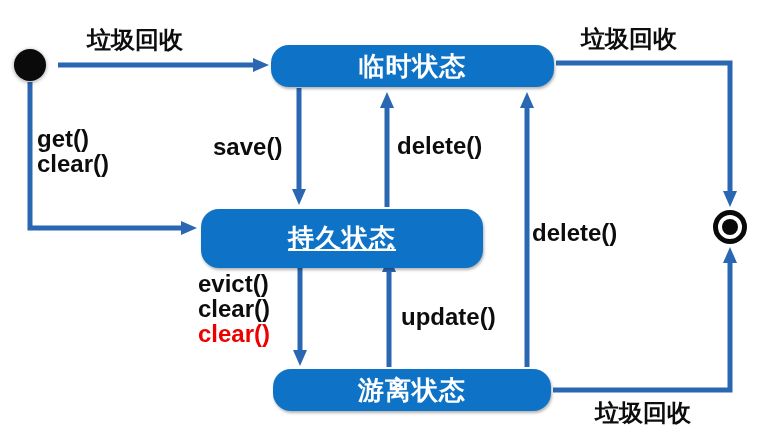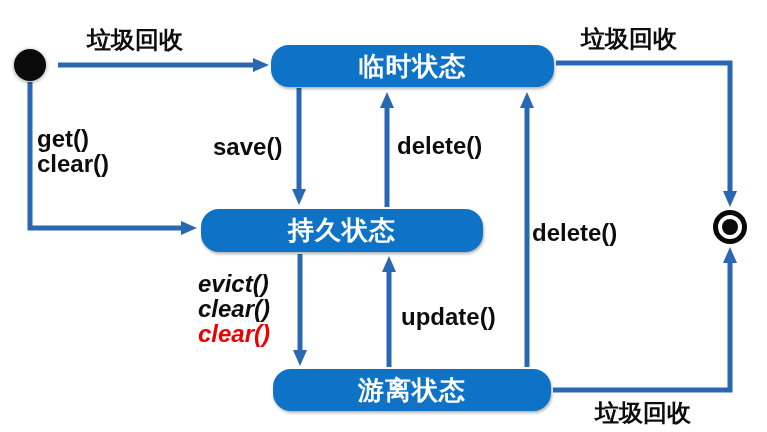--- a/index.html
+++ b/index.html
@@ -27,21 +27,21 @@
     position:absolute;
     background:var(--state-box);
     border-radius:18px;
     box-shadow:1px 2px 3px rgba(0,0,0,.30);
     display:flex;align-items:center;justify-content:center;
     color:var(--state-text);
     font-size:26px;font-weight:bold;
     letter-spacing:1px;
   }
   .box-transient{left:271px;top:45px;width:283px;height:42px;}
-  .box-persistent{left:201px;top:209px;width:282px;height:43px;}
+  .box-persistent{left:201px;top:209px;width:282px;height:59px;text-decoration:underline;}
   .box-detached{left:273px;top:369px;width:278px;height:42px;justify-content:center;}
   .start-circle{
     position:absolute;left:14px;top:49px;width:32px;height:32px;
     border-radius:50%;background:var(--terminal-black);
     box-shadow:0 1px 4px rgba(0,0,0,.40);
   }
   .end-circle{
     position:absolute;left:713px;top:210px;width:34px;height:34px;
     border-radius:50%;border:5px solid var(--terminal-black);
     background:var(--background);
@@ -54,21 +54,21 @@
     position:absolute;
     color:var(--label);
     font-size:24px;font-weight:bold;
     line-height:25px;white-space:nowrap;
   }
   .lbl .red{color:var(--highlight-red);}
   .lbl-new{left:87px;top:27px;}
   .lbl-getload{left:37px;top:126px;}
   .lbl-save{left:205px;top:134px;margin-left:8px;}
   .lbl-delete-upper{left:397px;top:133px;}
-  .lbl-evict{left:198px;top:271px;font-style:italic;}
+  .lbl-evict{left:198px;top:271px;}
   .lbl-update{left:401px;top:304px;}
   .lbl-delete-tall{left:532px;top:220px;}
   .lbl-gc-top{left:581px;top:26px;}
   .lbl-gc-bottom{left:595px;top:400px;}
 </style>
 </head>
 <body>
 
 <div class="canvas">
 

